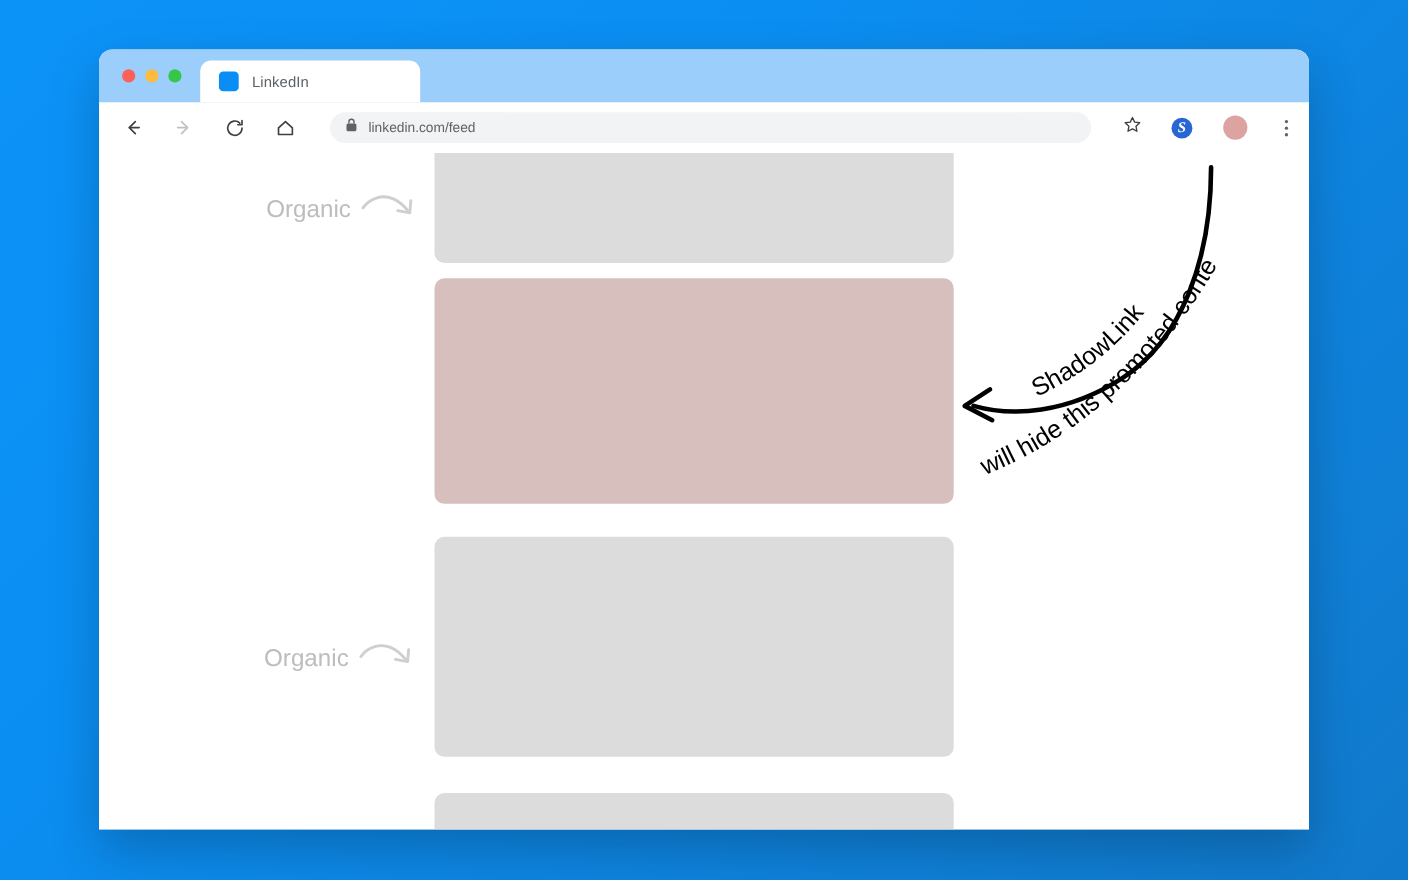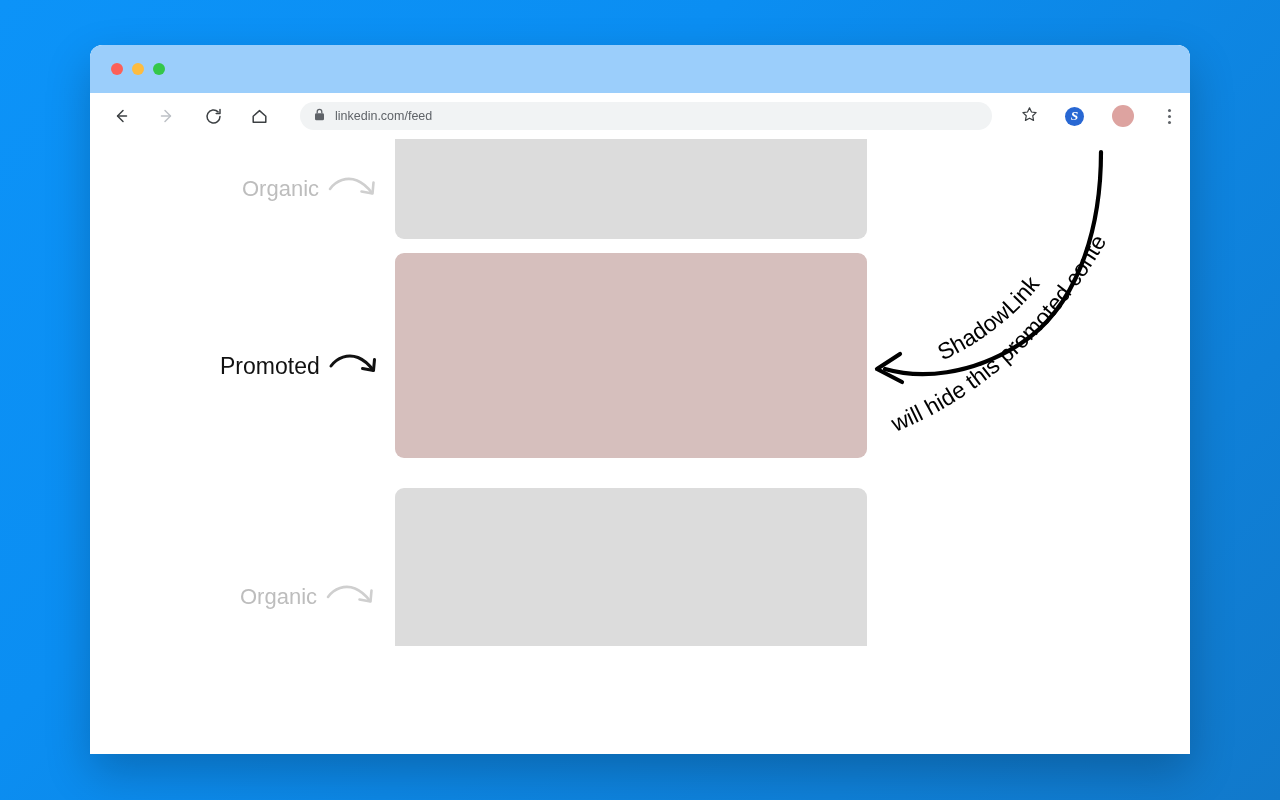--- a/index.html
+++ b/index.html
@@ -144,21 +144,21 @@
     width: 18px; height: 22px;
     display: flex; flex-direction: column;
     align-items: center; justify-content: center;
     gap: 3px;
   }
   .kebab i { width: 3px; height: 3px; border-radius: 50%; background: #5f6368; display:block; }
 
   
   .page {
     position: relative;
-    height: 507px;
+    height: 615px;
     background: #ffffff;
     overflow: hidden;
   }
 
   .feed-card {
     position: absolute;
     left: 305px;
     width: 472px;
     border-radius: 9px;
   }
@@ -203,20 +203,24 @@
 <div class="browser-window">
 
   <div class="tabstrip">
 
     <div class="traffic-lights">
       <span class="light red"></span>
       <span class="light yellow"></span>
       <span class="light green"></span>
     </div>
 
+    <div class="tab">
+      <span class="tab-favicon"></span>
+      <span class="tab-title">LinkedIn</span>
+    </div>
 
   </div>
 
   <div class="toolbar">
 
     <div class="nav-btn">
       <span>
         <svg width="18" height="18" viewBox="0 0 18 18" fill="none">
           <path d="M11 3.5L5.5 9L11 14.5" stroke="#3c4043" stroke-width="1.5" stroke-linecap="round" stroke-linejoin="round"></path>
           <path d="M5.7 9H14.5" stroke="#3c4043" stroke-width="1.5" stroke-linecap="round"></path>
@@ -290,29 +294,20 @@
     <div class="label-group organic" style="left:152px; top:33px;">
       <span class="label-text">Organic</span>
       <span class="label-arrow">
         <svg width="52" height="30" viewBox="0 0 52 30" fill="none">
           <path d="M3 17C9 8.5 20 4.5 30 8.5c6 2.4 11 7.2 15 12.5" stroke="#cfcfcf" stroke-width="2.6" stroke-linecap="round" fill="none"></path>
           <path d="M46.5 10.5L45.5 21.5L34.5 19.5" stroke="#cfcfcf" stroke-width="2.6" stroke-linecap="round" stroke-linejoin="round" fill="none"></path>
         </svg>
       </span>
     </div>
 
-    <div class="label-group promoted" style="left:130px; top:210px;">
-      <span class="label-text">Promoted</span>
-      <span class="label-arrow">
-        <svg width="52" height="30" viewBox="0 0 52 30" fill="none">
-          <path d="M3 17C9 8.5 20 4.5 30 8.5c6 2.4 11 7.2 15 12.5" stroke="#111111" stroke-width="3" stroke-linecap="round" fill="none"></path>
-          <path d="M46.5 10.5L45.5 21.5L34.5 19.5" stroke="#111111" stroke-width="3" stroke-linecap="round" stroke-linejoin="round" fill="none"></path>
-        </svg>
-      </span>
-    </div>
 
     <div class="label-group organic" style="left:150px; top:441px;">
       <span class="label-text">Organic</span>
       <span class="label-arrow">
         <svg width="52" height="30" viewBox="0 0 52 30" fill="none">
           <path d="M3 17C9 8.5 20 4.5 30 8.5c6 2.4 11 7.2 15 12.5" stroke="#cfcfcf" stroke-width="2.6" stroke-linecap="round" fill="none"></path>
           <path d="M46.5 10.5L45.5 21.5L34.5 19.5" stroke="#cfcfcf" stroke-width="2.6" stroke-linecap="round" stroke-linejoin="round" fill="none"></path>
         </svg>
       </span>
     </div>

